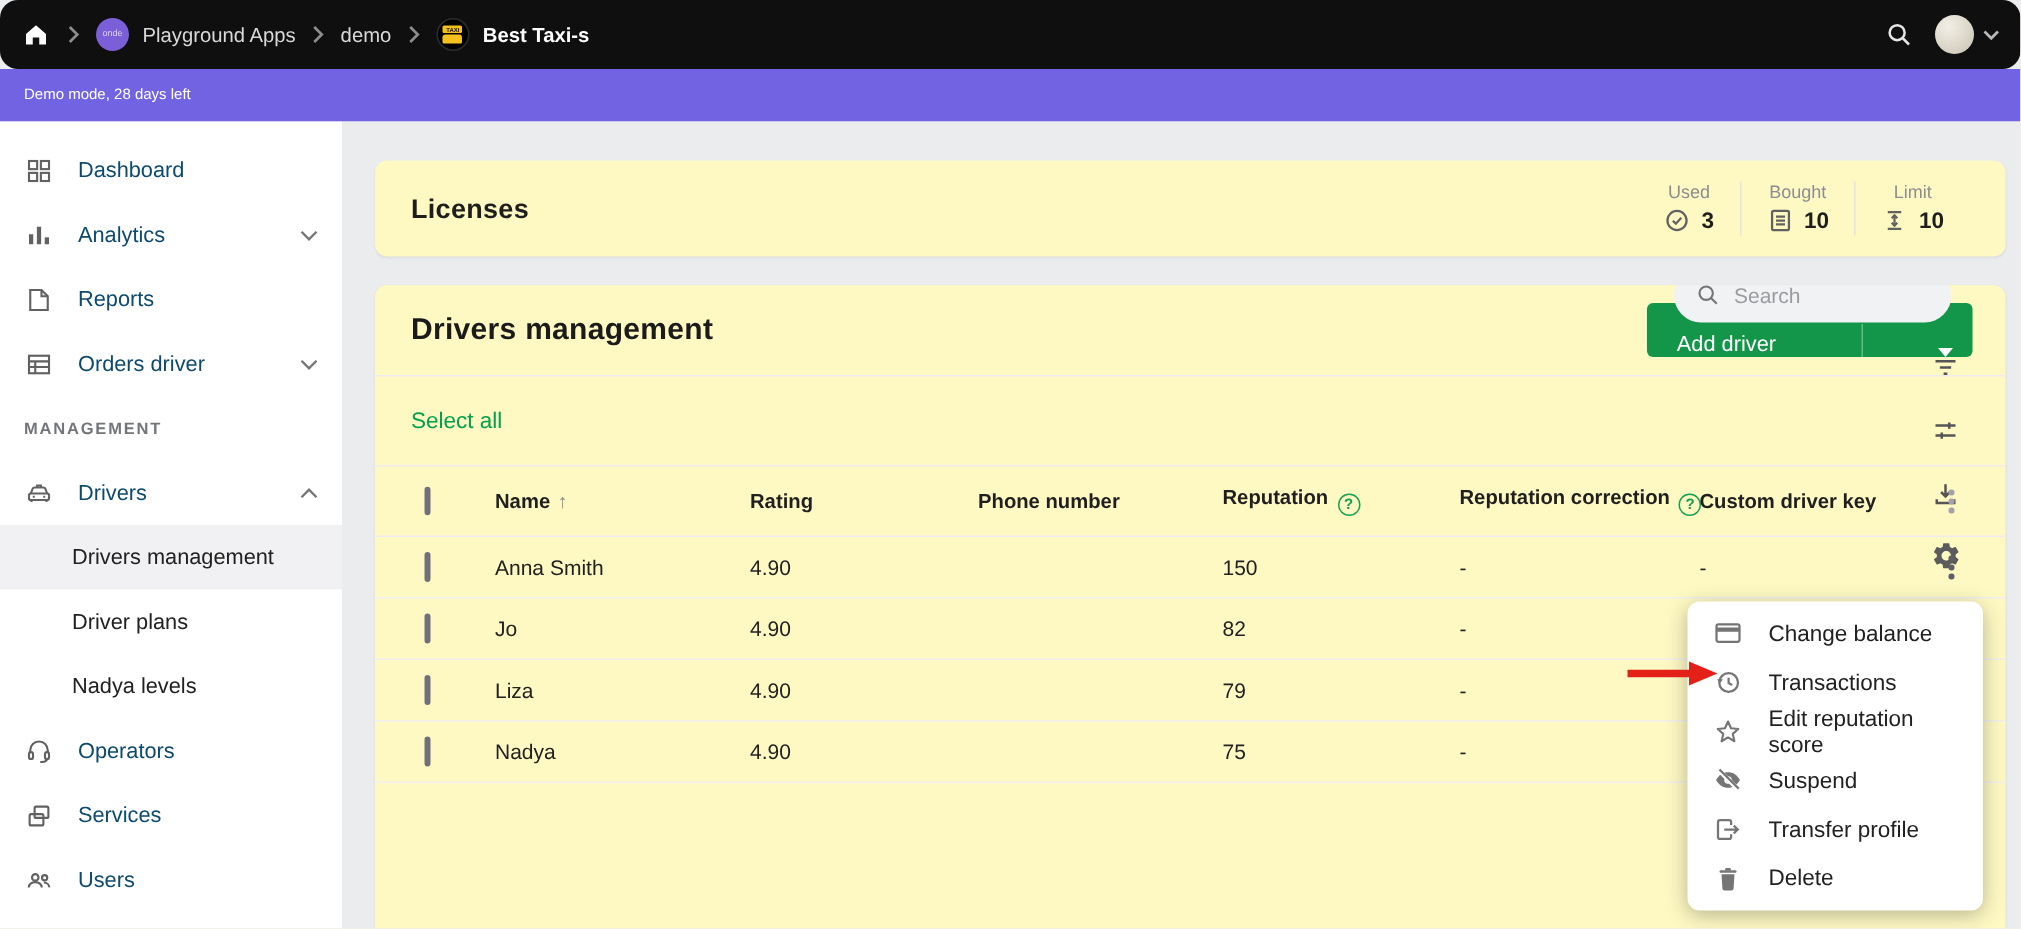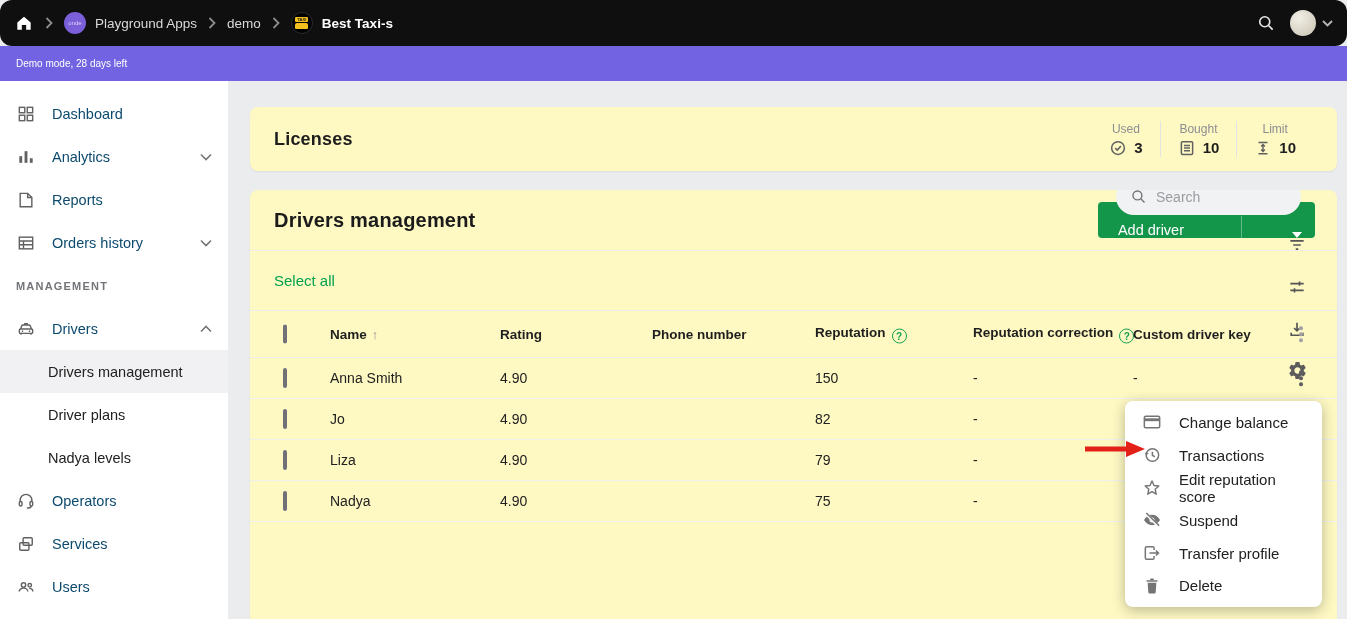--- a/index.html
+++ b/index.html
@@ -40,21 +40,21 @@
   .side-sub.active { background:#f1f1f3; }
   .icon20 { width:20px; height:20px; flex:none; display:block; }
 
   .main { flex:1; position:relative; background:#ebecee; }
 
   
   .card { background:#fef9c3; border-radius:8px; box-shadow:0 1px 2px rgba(0,0,0,.07); }
   .licenses { position:absolute; left:22px; right:10px; top:26px; height:64px;
               display:flex; align-items:center; padding:0 24px; }
   .licenses-title { font-size:18px; font-weight:bold; color:#1e1e1e; letter-spacing:.2px; }
-  .lic-stats { margin-left:auto; display:flex; align-items:center; }
+  .lic-stats { margin-left:auto; display:flex; align-items:flex-start; }
   .lic-divider { width:1px; height:36px; background:#e3e3e5; }
   .lic-stat { display:flex; flex-direction:column; align-items:center; gap:3px; padding:0 17px; }
   .lic-label { font-size:12px; color:#8b8d91; }
   .lic-value { display:flex; align-items:center; gap:7px; font-size:15px; font-weight:bold; color:#1e1e1e; }
 
   
   .drivers-card { position:absolute; left:22px; right:10px; top:109px; bottom:-14px;
                   border-radius:8px 8px 0 0; overflow:hidden; }
   .dc-header { height:61px; display:flex; align-items:center; padding:0 22px 0 24px;
                border-bottom:1px solid #ededee; }
@@ -196,21 +196,21 @@
           <path d="M5 4 h9 l5 5 v11 H5 Z"></path>
             <path d="M14 4 v5 h5"></path>
           </svg>
         <span>Reports</span>
       </div>
       <div class="side-item">
         <svg class="icon20" viewBox="0 0 24 24" fill="none" stroke="#616161" stroke-width="1.7">
           <rect x="4" y="5" width="16" height="14"></rect>
             <path d="M4 9.5 H20 M9 9.5 V19 M4 14 H20"></path>
           </svg>
-        <span>Orders history</span>
+        <span>Orders driver</span>
         <span class="chev">
           <svg width="12" height="8" viewBox="0 0 12 8">
               <path d="M1 1.5 6 6.5 11 1.5" stroke="#757575" stroke-width="1.6" fill="none"></path>
             </svg>
           </span>
       </div>
 
       <div class="side-section">MANAGEMENT</div>
 
       <div class="side-item">

